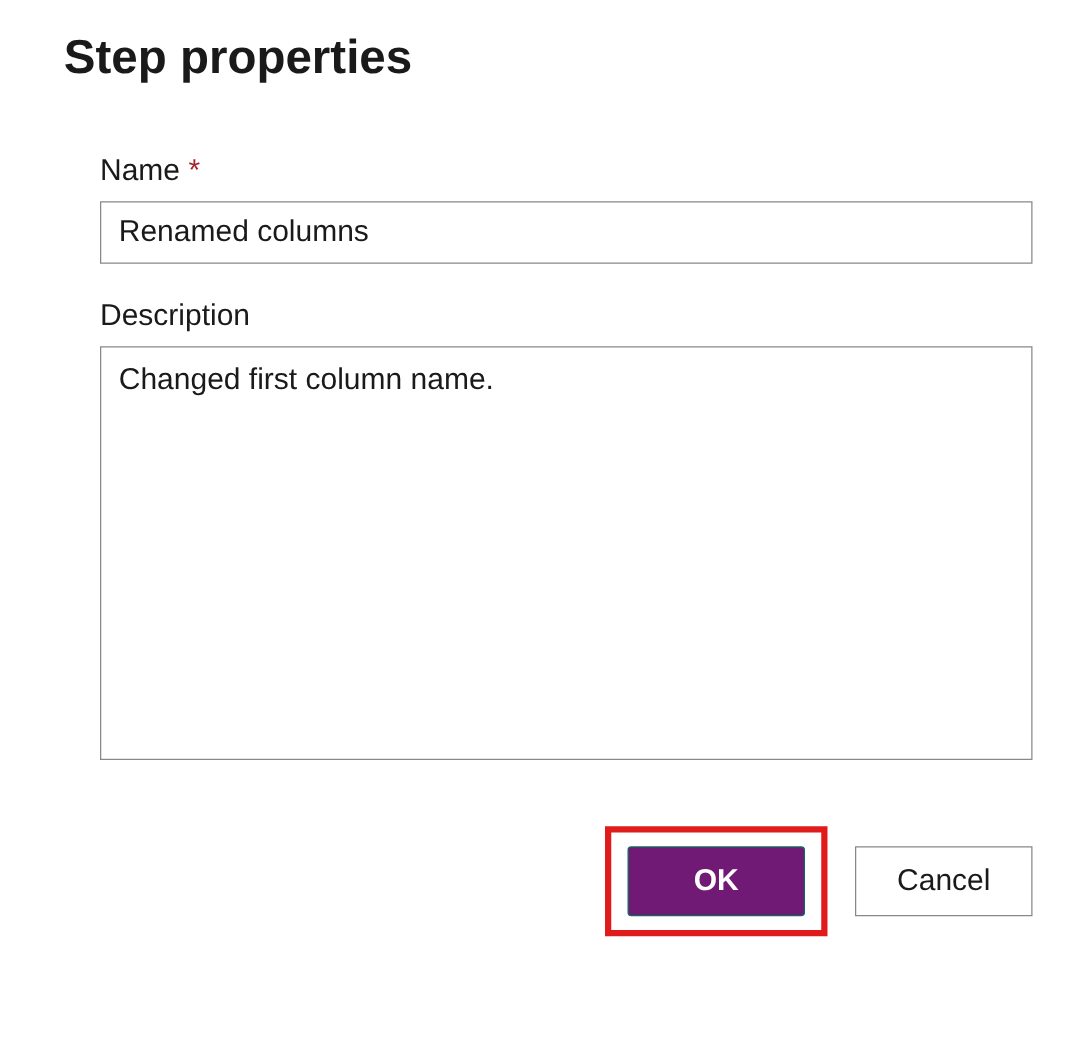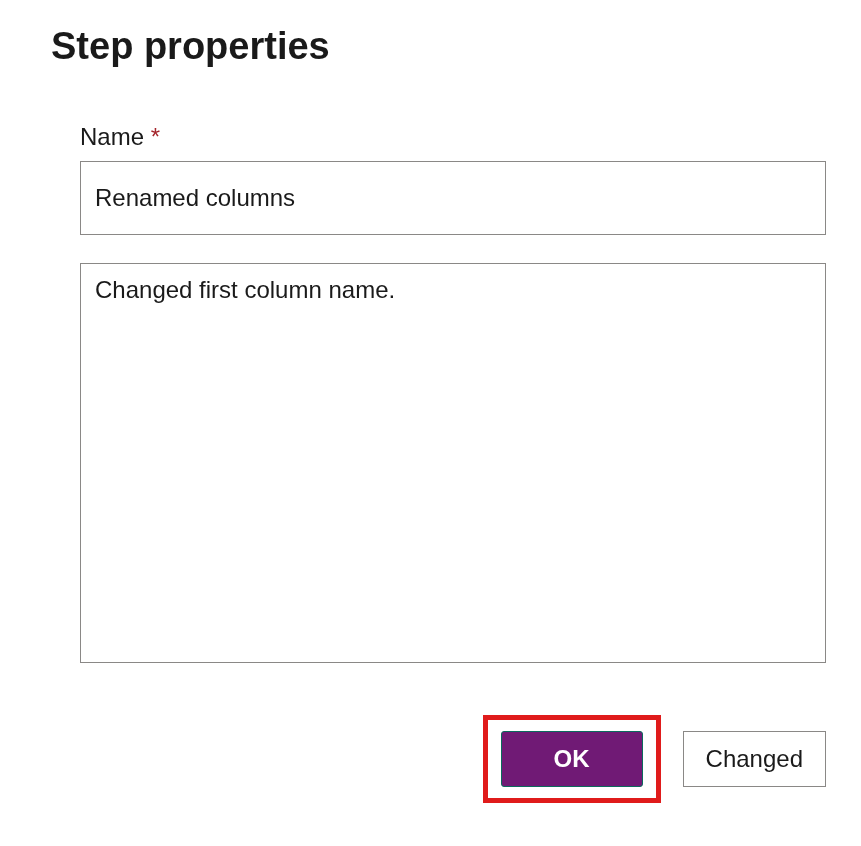--- a/index.html
+++ b/index.html
@@ -32,35 +32,35 @@
       margin-bottom: 10px;
       display: block;
     }
     .required-mark {
       color: #a4262c;
     }
     .text-input {
       width: 100%;
       font-size: 24px;
       font-family: 'Segoe UI', Tahoma, Geneva, Verdana, sans-serif;
-      padding: 22px 14px;
+      padding: 10px 14px;
       border: 1px solid #8a8886;
       color: #1a1a1a;
       background: #ffffff;
     }
     .textarea-input {
       width: 100%;
       font-size: 24px;
       font-family: 'Segoe UI', Tahoma, Geneva, Verdana, sans-serif;
       padding: 12px 14px;
       border: 1px solid #8a8886;
       color: #1a1a1a;
       background: #ffffff;
       resize: none;
-      height: 400px;
+      height: 331px;
     }
     .button-row {
       display: flex;
       justify-content: flex-end;
       gap: 22px;
       margin-top: 48px;
       align-items: center;
     }
     .btn {
       font-size: 24px;
@@ -95,21 +95,22 @@
 
 <div class="field-group">
   <label class="field-label">
     <span>Name</span>
     <span class="required-mark">*</span>
   </label>
   <input type="text" class="text-input" value="Renamed columns" style="">
 </div>
 
 <div class="field-group">
+  <label class="field-label">Description</label>
   <textarea class="textarea-input" style="">Changed first column name.</textarea>
 </div>
 
 <div class="button-row">
   <span class="highlight-box">
     <button class="btn btn-primary">OK</button>
   </span>
-  <button class="btn">Changed</button>
+  <button class="btn">Cancel</button>
 </div>
 
 </body></html>

